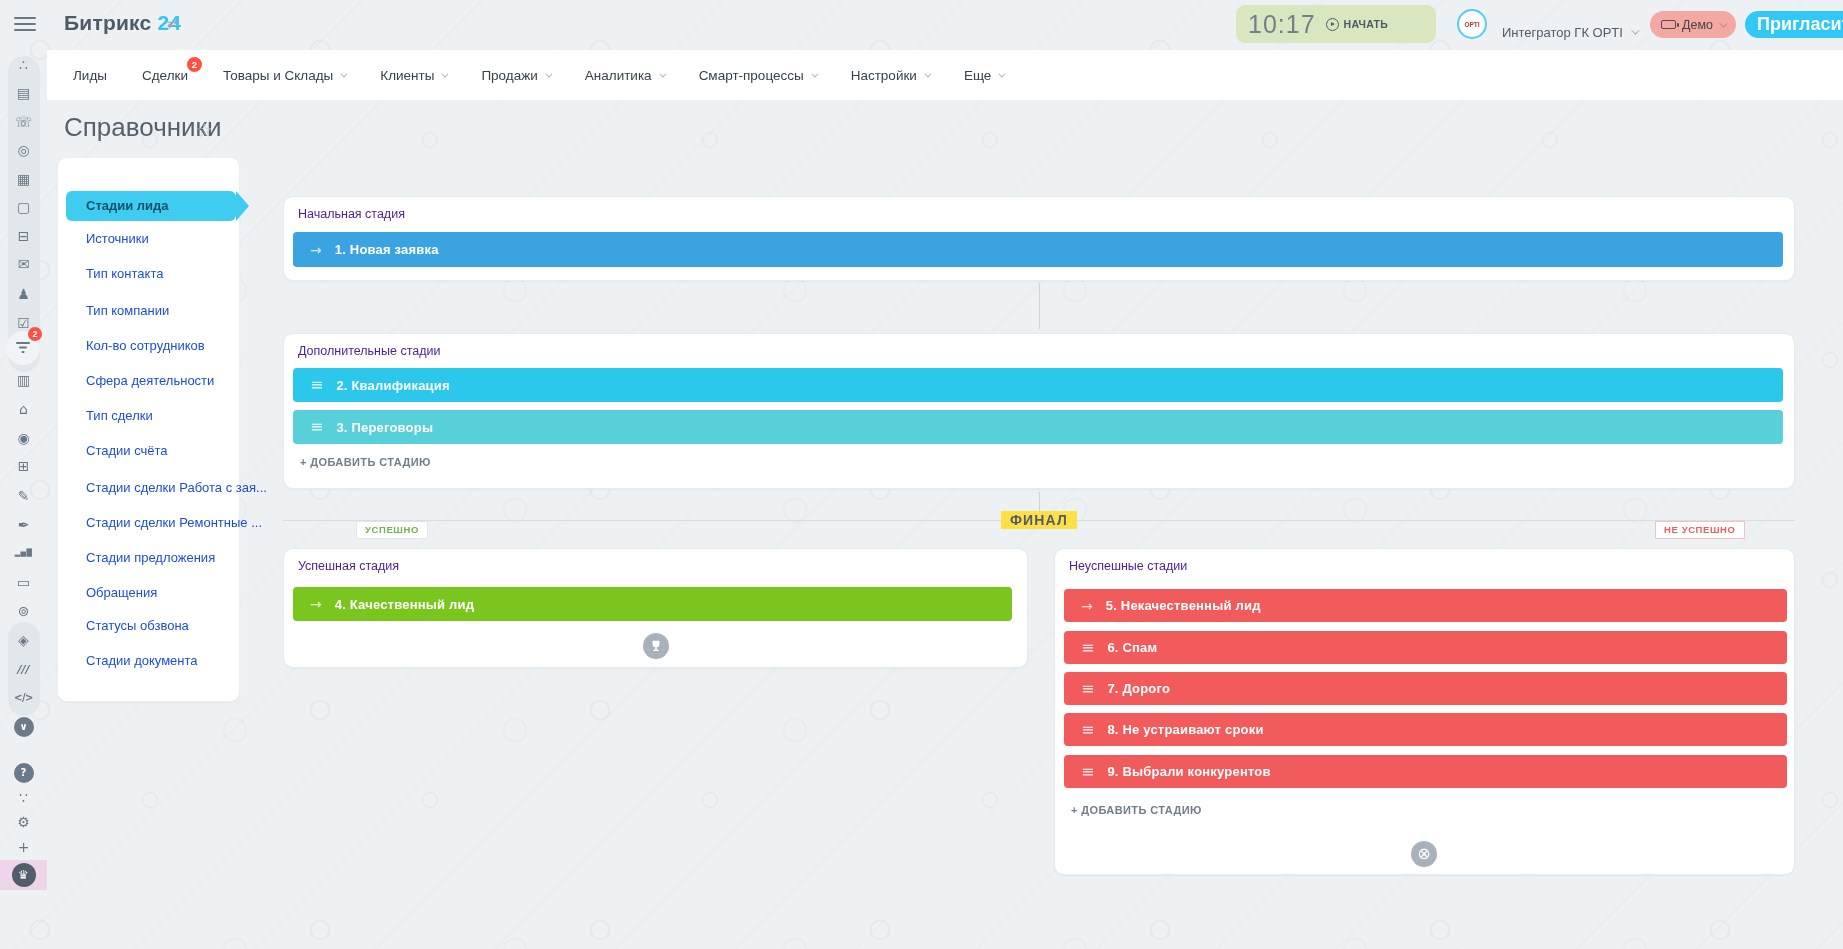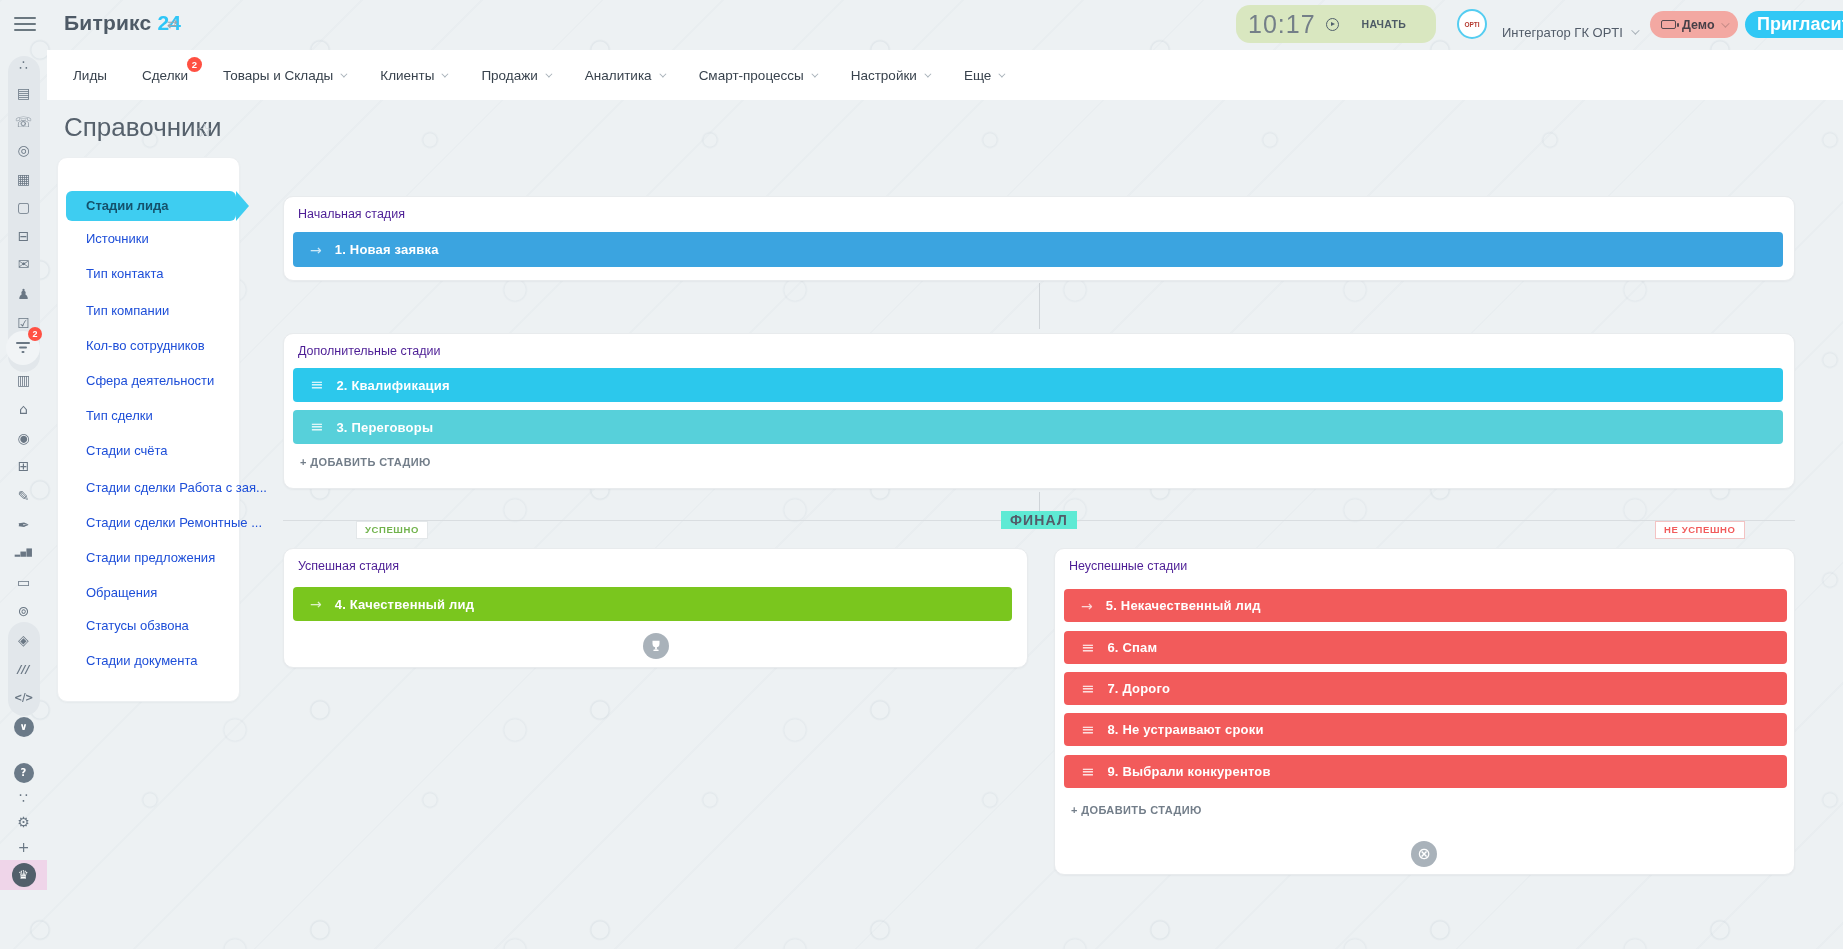--- a/index.html
+++ b/index.html
@@ -26,34 +26,34 @@
   .logo .accent { color:#2fc6f7; }
   .swap-ic { position:absolute; left:167px; top:16px; font-size:13px; color:#9aa5ad; }
   .searchpill { position:absolute; left:221px; top:11px; width:527px; height:27px; }
   .searchpill input {
     width:100%; height:100%; border:none; outline:none; border-radius:14px;
     background:#e1e6e9; padding:0 34px 0 15px; font-size:12px; color:#5a646d;
     font-family:"Liberation Sans",sans-serif;
   }
   .searchpill input::placeholder { color:#858f98; }
   .mag { position:absolute; right:11px; top:7px; }
-  .timebox { position:absolute; left:1236px; top:5px; width:200px; height:38px; background:#d9e7c0; border-radius:14px; display:flex; align-items:center; padding:0 12px; gap:10px; cursor:pointer; }
+  .timebox { position:absolute; left:1236px; top:5px; width:200px; height:38px; background:#d9e7c0; border-radius:9px; display:flex; align-items:center; padding:0 12px; gap:10px; cursor:pointer; }
   .time { font-size:25px; font-weight:300; color:#747f88; letter-spacing:1px; }
-  .startbtn { display:flex; gap:23px; cursor:pointer; }
+  .startbtn { display:flex; gap:5px; cursor:pointer; }
   .play-ic { width:13px; height:13px; border:1.5px solid #51606c; border-radius:50%; position:relative; }
   .play-ic::after { content:""; position:absolute; left:4px; top:3px; border-left:4px solid #51606c; border-top:2.5px solid transparent; border-bottom:2.5px solid transparent; }
   .startlbl { font-size:10.5px; font-weight:700; color:#4d5a65; letter-spacing:.3px; }
   .avatar { position:absolute; left:1457px; top:9px; width:30px; height:30px; border-radius:50%; background:#fff; border:2px solid #54cdf1; display:flex; align-items:center; justify-content:center; font-size:6.5px; font-weight:700; color:#b3392f; cursor:pointer; }
   .account { position:absolute; left:1502px; top:0; height:64px; display:flex; align-items:center; gap:8px; cursor:pointer;justify-content:flex-end; }
   .account .name { font-size:13px; color:#525c69; }
   .chev { width:6px; height:6px; border-right:1.5px solid #a7b0b8; border-bottom:1.5px solid #a7b0b8; transform:rotate(45deg) translateY(-2px); }
   .demo-pill { position:absolute; left:1650px; top:11px; height:27px; padding:0 11px; border-radius:14px; background:#f3a8a2; display:flex; align-items:center; gap:6px; cursor:pointer; }
   .battery { width:15px; height:9px; border:1.5px solid #55484e; border-radius:2px; position:relative; }
   .battery::after { content:""; position:absolute; right:-4px; top:1.5px; width:2.5px; height:4px; background:#55484e; border-radius:1px; }
-  .demo-pill .lbl { font-size:12.5px; font-weight:700; color:#463f47; }
+  .demo-pill .lbl { font-size:12.5px; font-weight:400; color:#463f47; }
   .demo-pill .chev { border-color:#c48a86; }
   .invite-btn { position:absolute; left:1745px; top:11px; height:27px; padding:0 12px; border-radius:14px; background:#31c8f5; display:flex; align-items:center; gap:6px; cursor:pointer; }
   .invite-btn .lbl { font-size:18px; font-weight:700; color:#fff; }
   .invite-btn .chev { border-color:rgba(255,255,255,.85); }
 
   
   .navbar { position:absolute; left:47px; top:50px; width:1796px; height:50px; background:#fff; display:flex; align-items:center; padding-left:26px; gap:35px; }
   .nav-item { display:flex; align-items:center; gap:7px; font-size:13.5px; font-weight:500; color:#38424d; cursor:pointer; position:relative; }
   .nav-item .chev { width:5px; height:5px; }
   .nav-badge { position:absolute; top:-11px; right:-14px; min-width:15px; height:15px; border-radius:8px; background:#ff5042; color:#fff; font-size:9.5px; font-weight:700; line-height:15px; text-align:center; padding:0 3px; }
@@ -87,21 +87,21 @@
   
   .card { position:absolute; background:#fff; border:1px solid #e8ebed; border-radius:10px; box-shadow:0 1px 2px rgba(83,92,105,.06); }
   .card-label { position:absolute; left:14px; top:10px; font-size:12.5px; color:#4c1d95; }
   .stagebar { position:absolute; border-radius:4px; display:flex; align-items:center; padding-left:17px; gap:13px; cursor:grab; }
   .stagebar .drag { color:rgba(255,255,255,.8); font-size:16px; line-height:10px; font-family:"DejaVu Sans",sans-serif; cursor:grab; }
   .stagebar .barrow { color:rgba(255,255,255,.75); font-size:14px; line-height:10px; font-family:"DejaVu Sans",sans-serif; }
   .stagebar .stagetext { color:#fff; font-size:13px; font-weight:600; letter-spacing:.2px; }
   .addlink { position:absolute; font-size:11px; font-weight:600; color:#727d89; letter-spacing:.4px; cursor:pointer; }
   .tick { position:absolute; width:1px; background:#cfd4d8; }
   .final-line { position:absolute; left:283px; top:520px; width:1512px; height:1px; background:#d9dde0; }
-  .final-chip { position:absolute; left:1001px; top:511px; width:76px; height:18px; background:#5eead4; text-align:center; font-size:14px; font-weight:700; color:#535c69; letter-spacing:1.2px; line-height:18px; }
+  .final-chip { position:absolute; left:1001px; top:511px; width:76px; height:18px; background:#fde047; text-align:center; font-size:14px; font-weight:700; color:#535c69; letter-spacing:1.2px; line-height:18px; }
   .zone-tab { position:absolute; top:521px; height:18px; line-height:16px; padding:0 8px; background:#fff; font-size:9.5px; font-weight:700; letter-spacing:.6px; }
   .tab-ok { left:356px; border:1px solid #e3e7e9; color:#71b34c; }
   .tab-fail { left:1655px; border:1px solid #f3c3c3; color:#f15b5b; }
   .result-circ { position:absolute; width:26px; height:26px; border-radius:50%; background:#a9b2ba; display:flex; align-items:center; justify-content:center; color:#fff; }
   .result-circ .x { font-family:"DejaVu Sans",sans-serif; font-size:16px; line-height:16px; }
 
   
   .footerbar { position:absolute; left:282px; top:895px; width:1516px; height:54px; background:#fff; border-radius:8px 8px 0 0; box-shadow:0 -1px 3px rgba(0,0,0,.05); display:flex; align-items:center; justify-content:center; gap:9px; }
   .btn { height:26px; padding:0 14px; border-radius:3px; font-size:10.5px; font-weight:700; letter-spacing:.4px; display:flex; align-items:center; cursor:pointer; }
   .btn-save { background:#9bd327; border:1px solid #8cc31c; color:#fff; }

